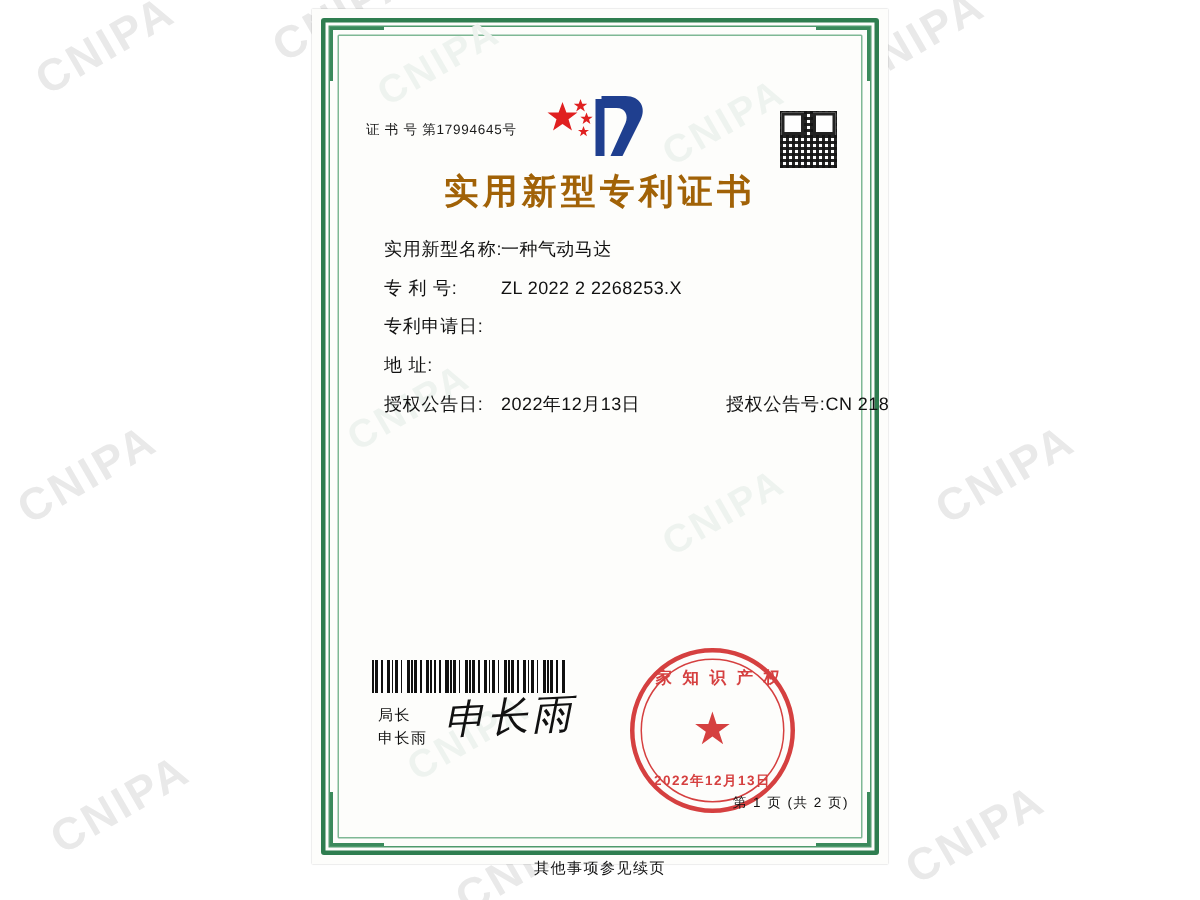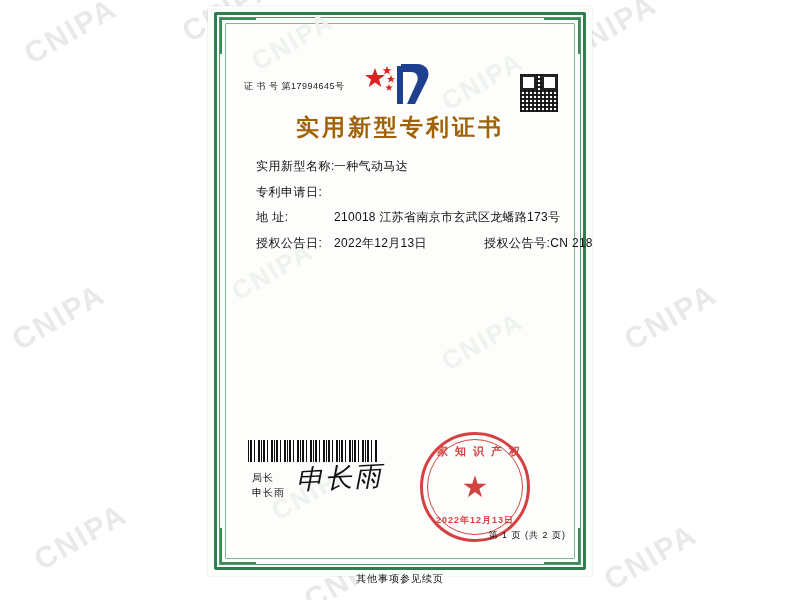--- a/index.html
+++ b/index.html
@@ -365,25 +365,28 @@
       </div>
 
       <div class="title">实用新型专利证书</div>
 
       <div class="fields">
         <div class="field-row">
           <span class="field-label">实用新型名称:</span>
           <span class="field-value">一种气动马达</span>
         </div>
         <div class="field-row">
+          <span class="field-label">专 利 号:</span>
+          <span class="field-value">ZL 2022 2 2268253.X</span>
+        </div>
+        <div class="field-row">
           <span class="field-label">专利申请日:</span>
         </div>
         <div class="field-row">
           <span class="field-label">地 址:</span>
-          <span class="field-value">210018 江苏省南京市玄武区龙蟠路173号</span>
         </div>
         <div class="field-row dual">
           <span class="field-label">授权公告日:</span>
           <span class="field-value">2022年12月13日</span>
           <span class="field-label2">授权公告号:</span>
           <span class="field-value2">CN 218030295 U</span>
         </div>
       </div>
 
       <div class="paragraphs">

